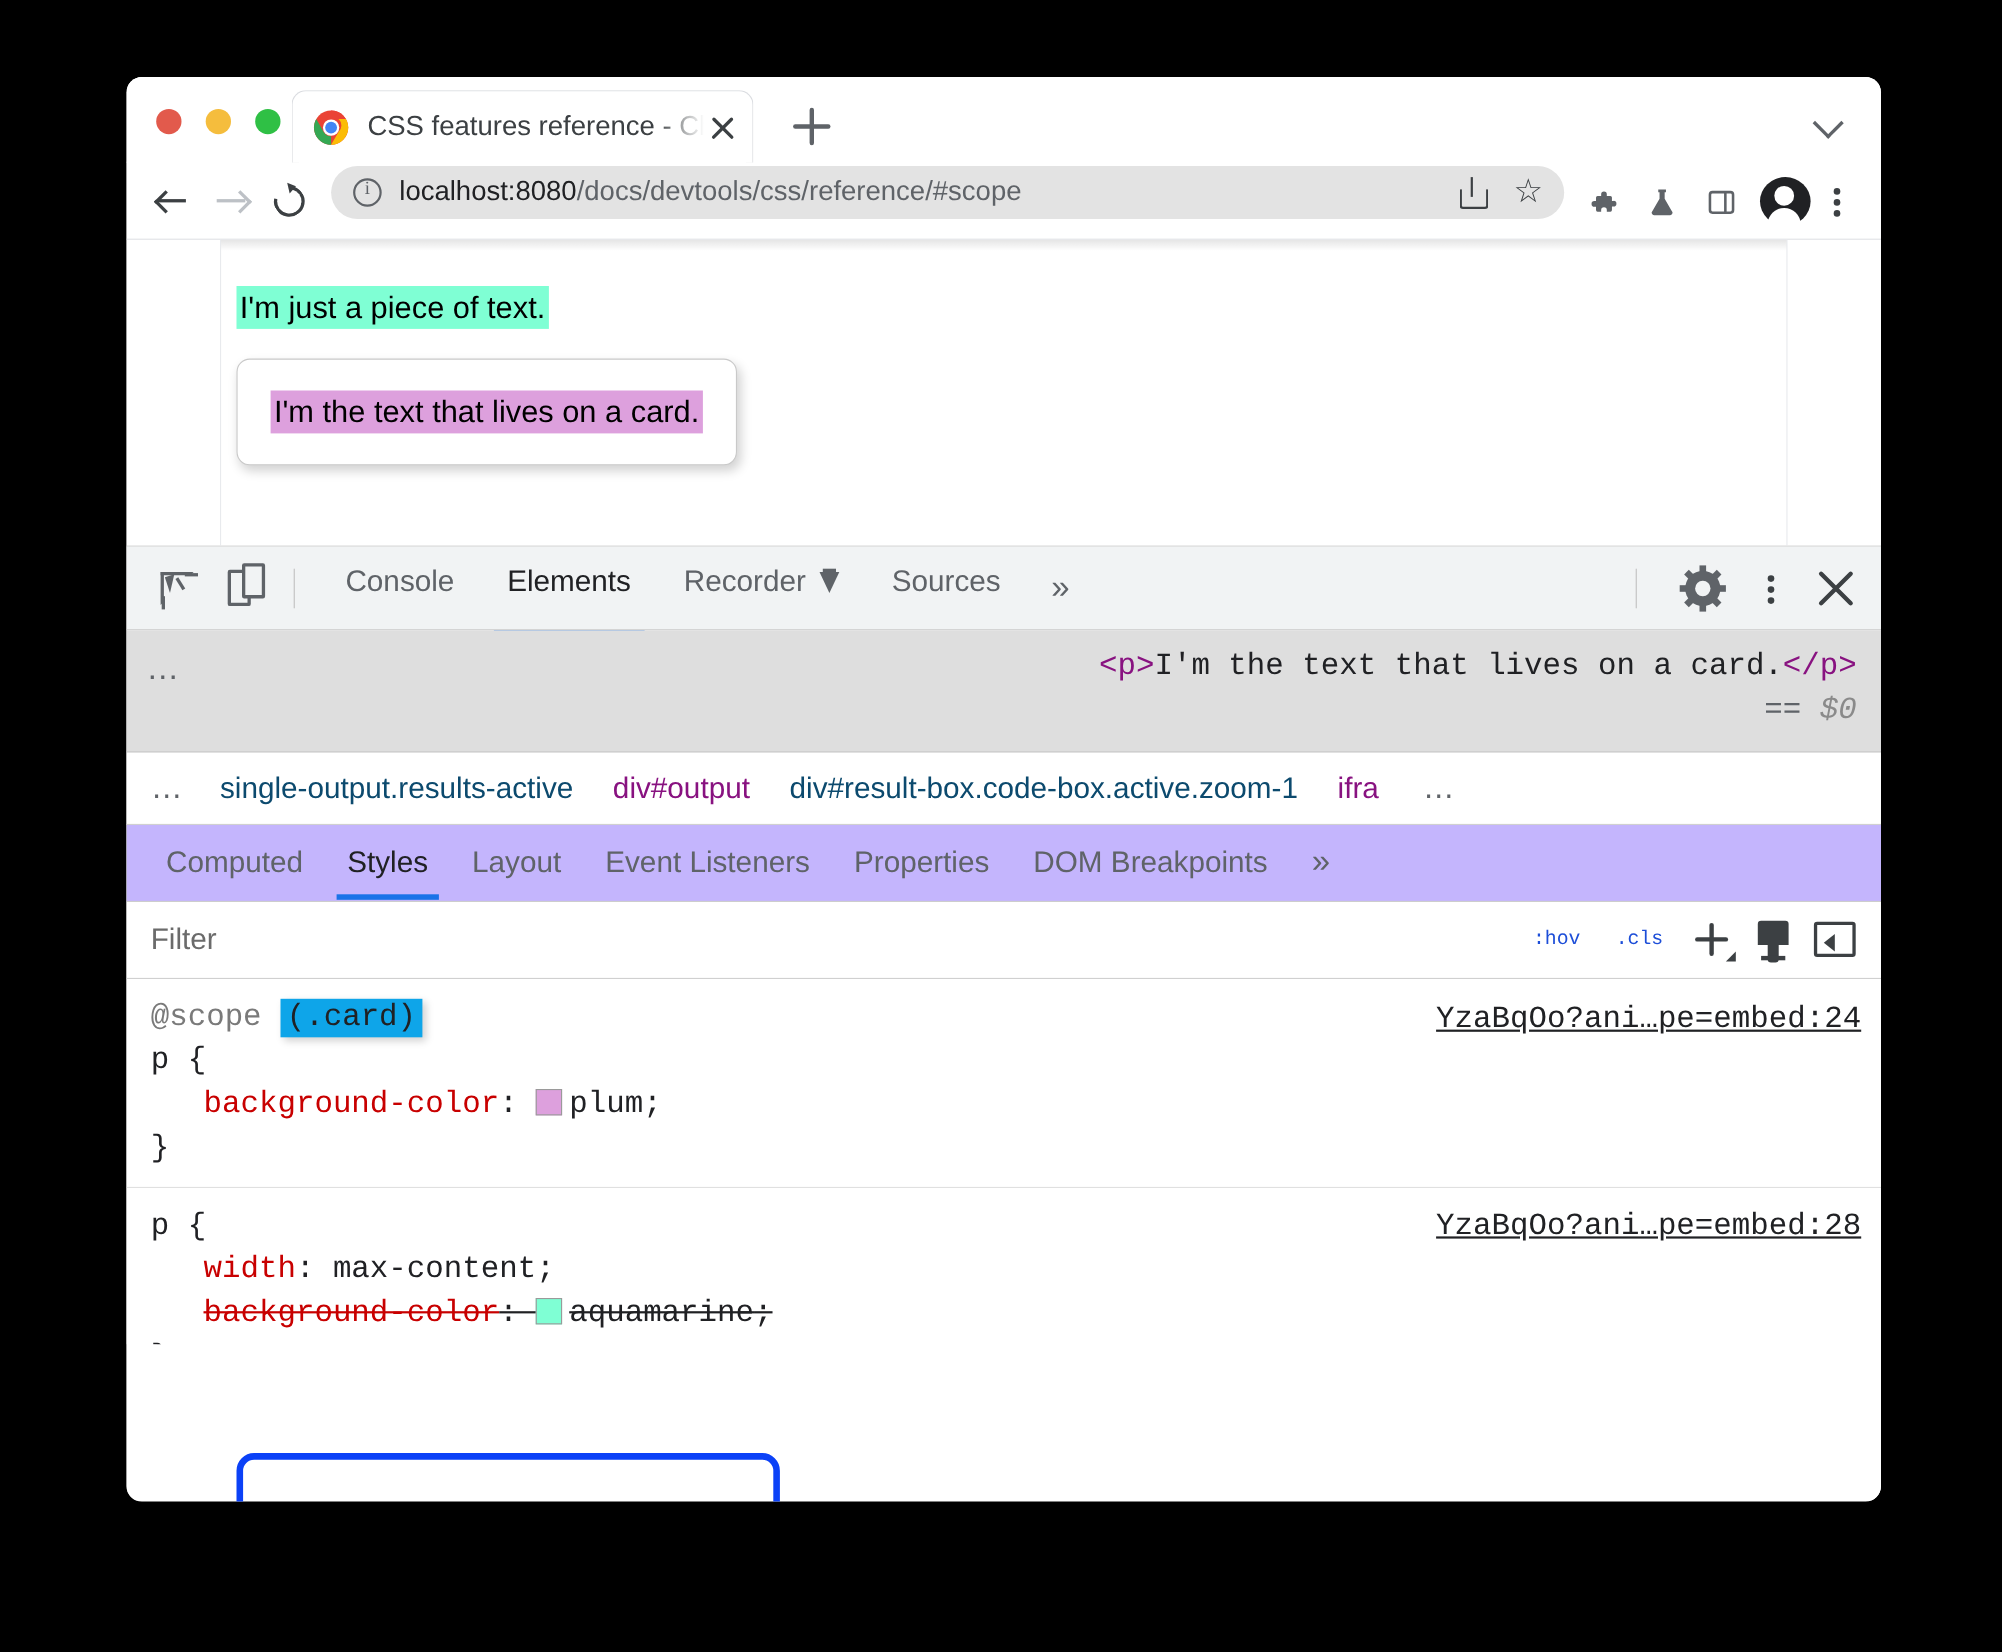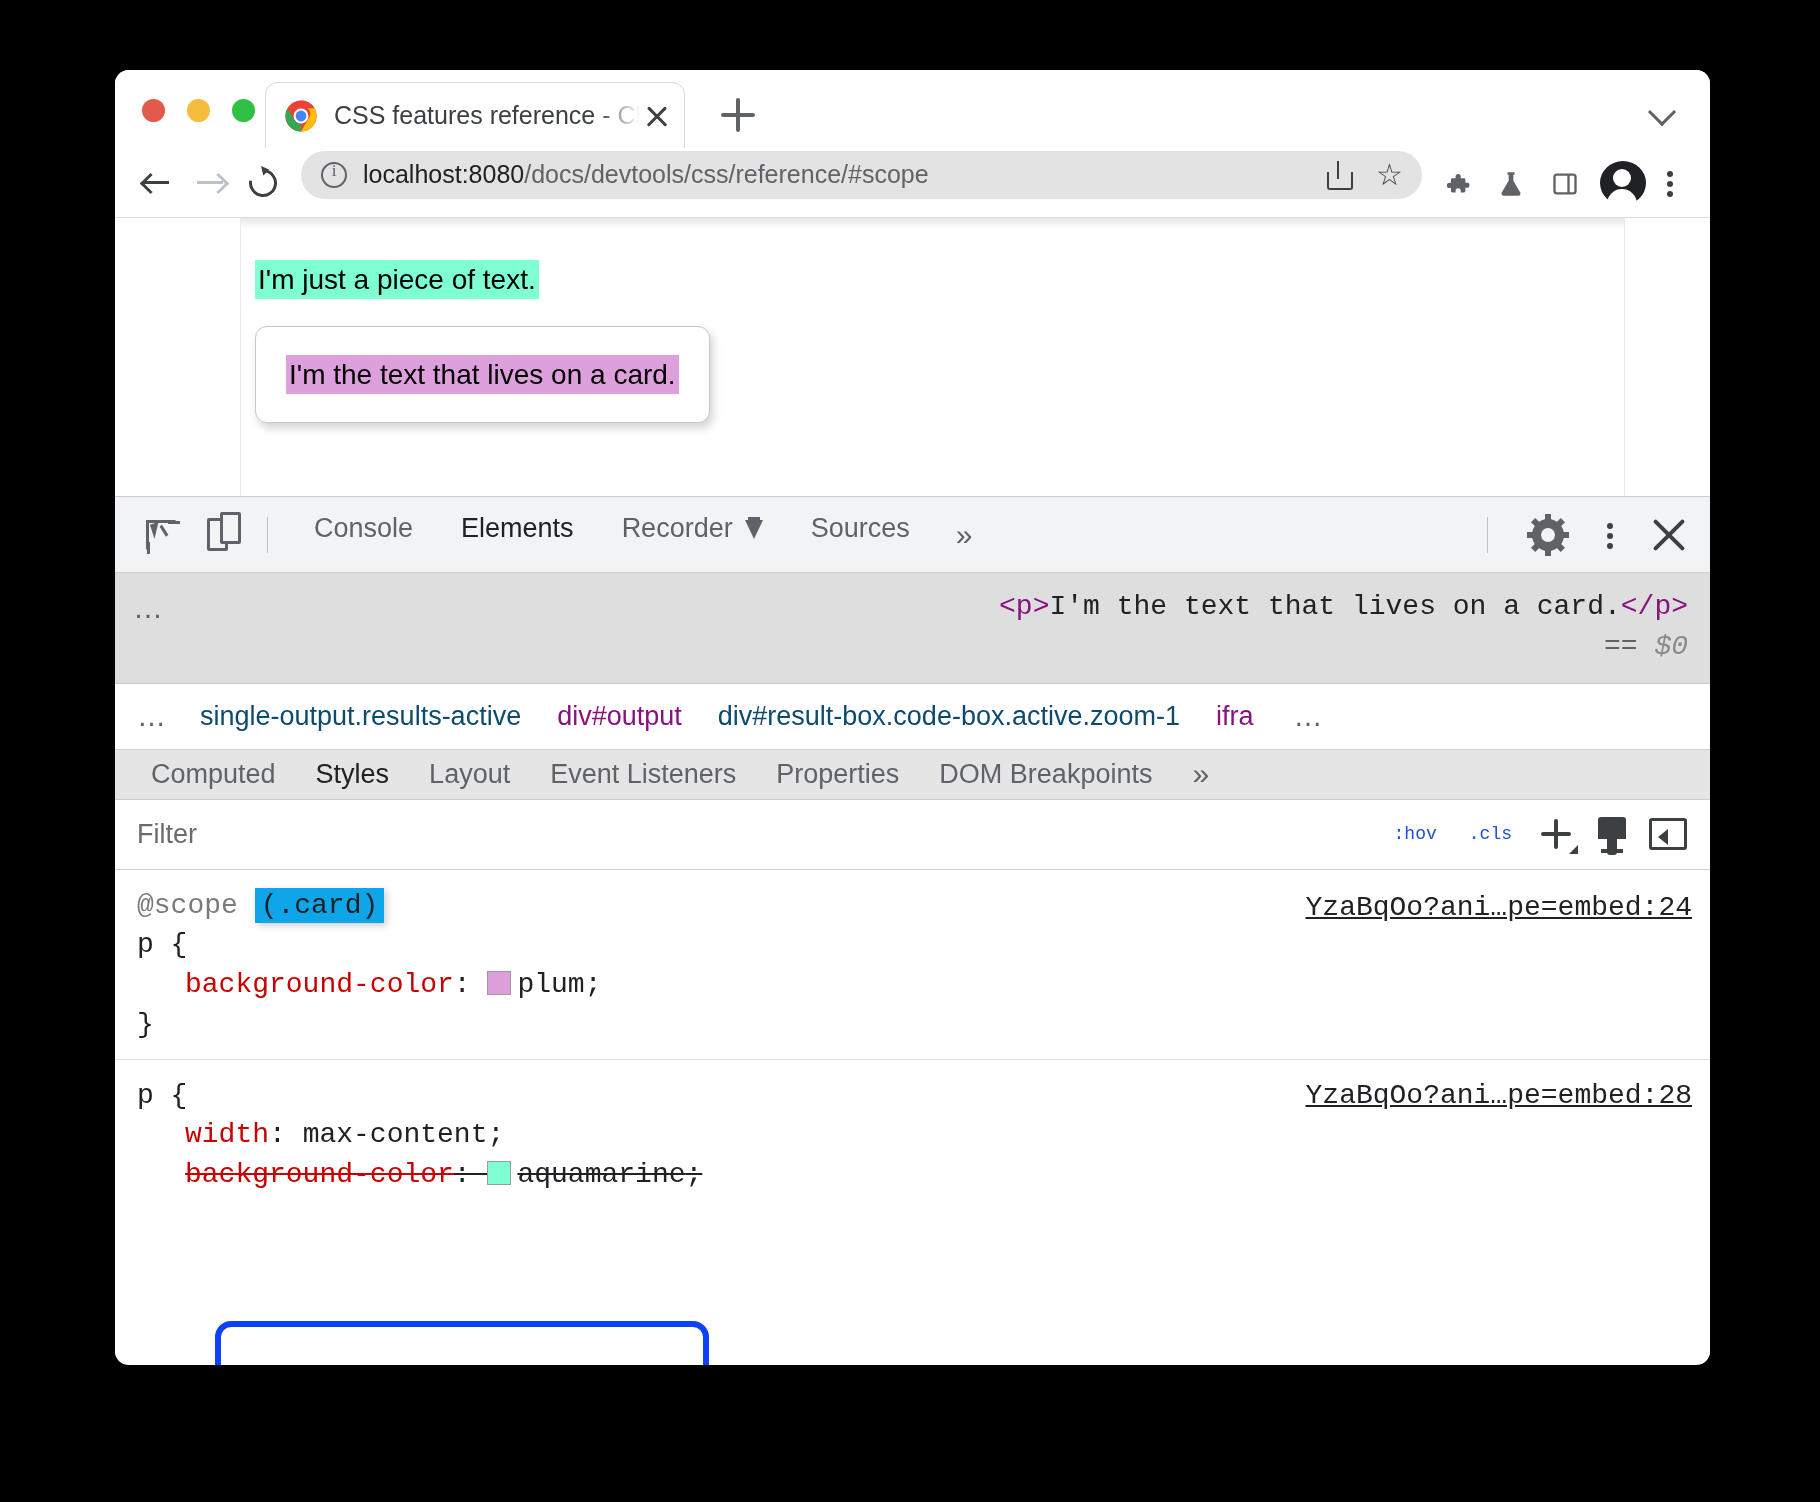--- a/index.html
+++ b/index.html
@@ -246,21 +246,20 @@
     background: #ffffff;
     overflow: hidden;
   }
   .page-frame {
     position: absolute;
     left: 85px; right: 85px; top: 0; bottom: 0;
     border-left: 1px solid #e8eaed;
     border-right: 1px solid #e8eaed;
     background: #ffffff;
     padding: 42px 0 0 14px;
-    margin-left: 40px;
   }
   .page-frame::before {
     content: ""; position: absolute; left: 0; right: 0; top: 0;
     height: 10px;
     background: linear-gradient(to bottom, rgba(0,0,0,0.10), rgba(0,0,0,0));
   }
   .plain-text {
     display: inline-block;
     font-size: 28px;
     color: #000;
@@ -447,22 +446,22 @@
   .crumb-ell {
     color: #5f6368; padding: 0 14px 0 22px; letter-spacing: 2px; flex: 0 0 auto;
     font-size: 29px;
   }
   .crumb { padding: 0 18px; flex: 0 0 auto; }
   .c-class { color: #0c4a6e; }
   .c-tag   { color: #881280; }
 
   
   .side-tabs {
-    height: 50px;
-    background: #e5e5e5;
+    height: 70px;
+    background: #c4b5fd;
     border-bottom: 1px solid #cdcdcd;
     display: flex; align-items: center;
     padding-left: 16px;
     overflow: hidden;
   }
   .side-tab {
     font-size: 27px; color: #5f6368;
     padding: 0 20px; height: 68px; line-height: 68px;
     position: relative; white-space: nowrap; flex: 0 0 auto;
   }

